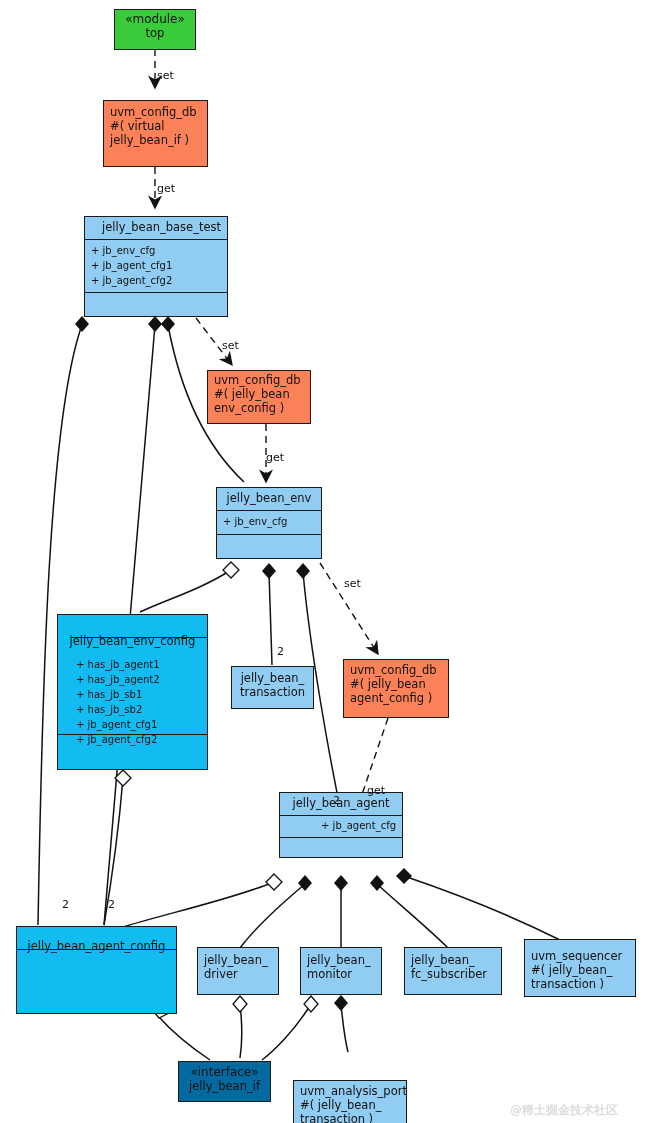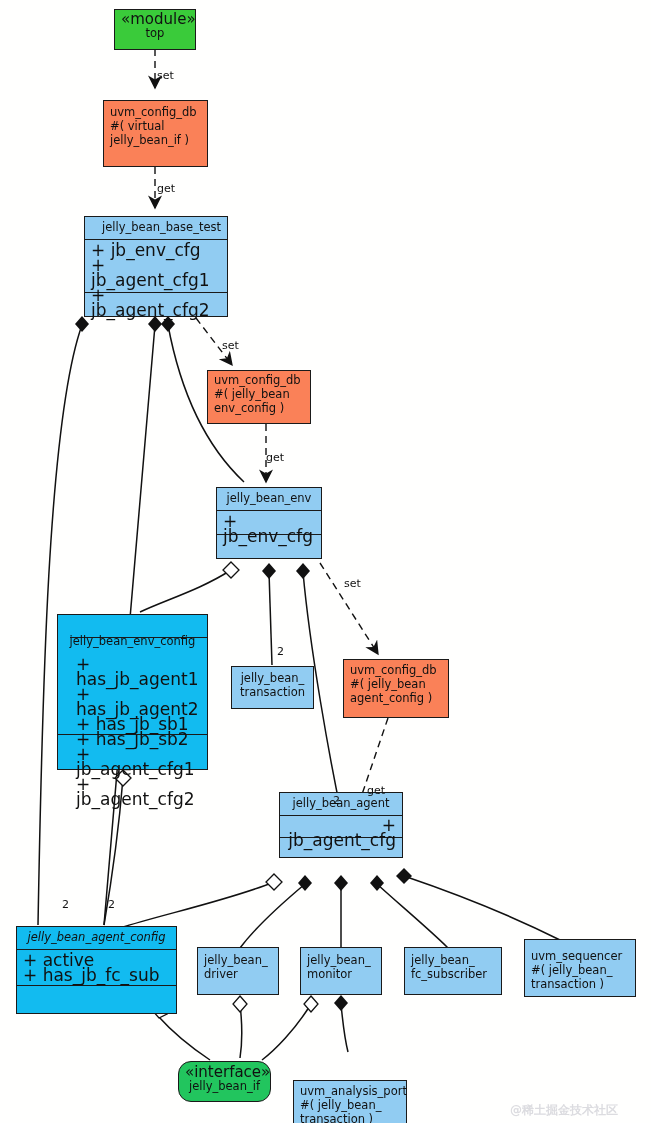--- a/index.html
+++ b/index.html
@@ -4,32 +4,32 @@
 <style>
   html,body{margin:0;padding:0;background:#ffffff;}
   body{font-family:"DejaVu Sans","Liberation Sans",sans-serif;}
   #canvas{position:relative;width:651px;height:1123px;background:#fffffe;overflow:hidden;}
   svg.edges{position:absolute;left:0;top:0;width:651px;height:1123px;pointer-events:none;}
   .node{position:absolute;border:1px solid #1a1a1a;box-sizing:border-box;}
   .node .cmp{box-sizing:border-box;padding:2px 6px;}
   .node .cmp.sep{border-top:1px solid #1a1a1a;}
   .title{text-align:center;font-size:11.5px;color:#111;line-height:14px;}
   .title.left{text-align:left;}
-  .attrs{font-size:17px;color:#111;line-height:15px;}
+  .attrs{font-size:10px;color:#111;line-height:15px;}
   .empty{height:18px;}
   .c-green{background:#3ACB3A;}
   .c-orange{background:#FA8158;}
   .c-blue{background:#91CCF2;}
   .c-cyan{background:#12BBF0;}
-  .c-gold{background:#22c55e;border-radius:13px;}
+  .c-gold{background:#0369a1;}
   .elabel{position:absolute;font-size:11px;color:#111;line-height:12px;}
   .mlabel{position:absolute;font-size:11px;color:#111;line-height:12px;}
   .wm{position:absolute;color:#d9d9dd;font-size:15px;letter-spacing:1px;font-family:"DejaVu Serif","Liberation Serif",serif;white-space:nowrap;}
   .wm2{position:absolute;color:#dcdce0;font-size:12px;white-space:nowrap;font-family:"DejaVu Sans","Liberation Sans",sans-serif;font-weight:bold;}
-  .stereo{font-size:15px;}
+  .stereo{font-size:12px;}
 </style>
 </head>
 <body>
 
 <div id="canvas">
 
   <svg class="edges" viewBox="0 0 651 1123">
     <defs>
       <marker id="arrowOpen" markerWidth="12" markerHeight="12" refX="9" refY="5" orient="auto">
         <path d="M1,0 L10,5 L1,10" fill="none" stroke="#111" stroke-width="1.4"></path>
@@ -179,26 +179,22 @@
     <div class="cmp title" style="padding-top:3px;height:22px;">
       <div>jelly_bean_agent</div>
     </div>
     <div class="cmp sep attrs" style="padding-top:2px;height:22px;text-align:right;">
       <div>+ jb_agent_cfg</div>
     </div>
     <div class="cmp sep" style="height:20px;"></div>
   </div>
 
   <div class="node c-cyan" style="left:16px;top:926px;width:161px;height:88px;">
-    <div class="cmp title" style="padding-top:3px;height:22px;font-style:italic;">
+    <div class="cmp title" style="padding-top:12px;height:22px;">
       <div>jelly_bean_agent_config</div>
-    </div>
-    <div class="cmp sep attrs" style="padding-top:3px;height:36px;">
-      <div>+ active</div>
-      <div>+ has_jb_fc_sub</div>
     </div>
     <div class="cmp sep" style="height:28px;"></div>
   </div>
 
   <div class="node c-blue" style="left:197px;top:947px;width:82px;height:48px;">
     <div class="cmp title left" style="padding-top:5px;">
       <div>jelly_bean_</div>
       <div>driver</div>
     </div>
   </div>

